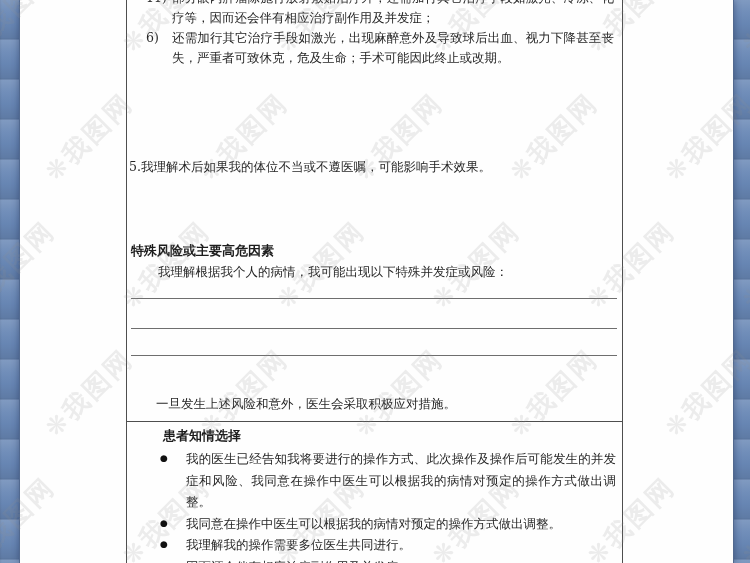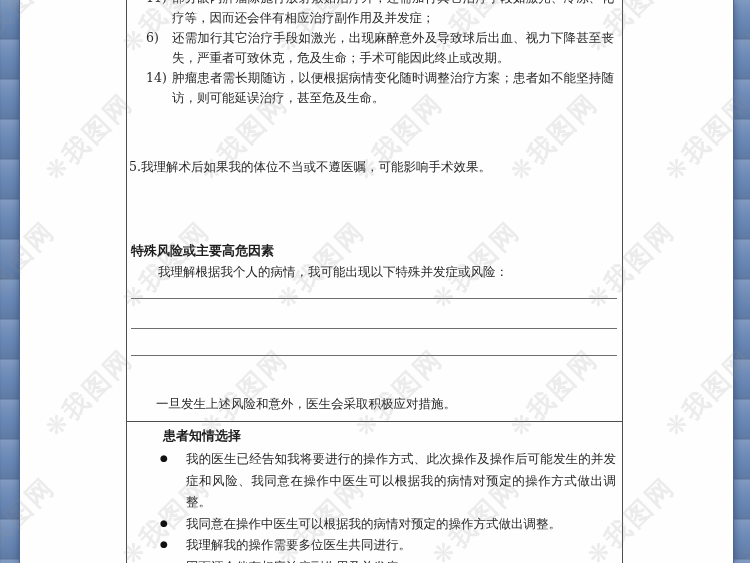--- a/index.html
+++ b/index.html
@@ -85,24 +85,20 @@
 
   <div class="txt risk-list">
     <div class="risk-item">
       <span class="num">11)</span>
       <span class="itx">部分眼内肿瘤除施行放射敷贴治疗外，还需加行其它治疗手段如激光、冷冻、化疗等，因而还会伴有相应治疗副作用及并发症；</span>
     </div>
     <div class="risk-item">
       <span class="num">6)</span>
       <span class="itx">还需加行其它治疗手段如激光，出现麻醉意外及导致球后出血、视力下降甚至丧失，严重者可致休克，危及生命；手术可能因此终止或改期。</span>
     </div>
-    <div class="risk-item">
-      <span class="num">14)</span>
-      <span class="itx">肿瘤患者需长期随访，以便根据病情变化随时调整治疗方案；患者如不能坚持随访，则可能延误治疗，甚至危及生命。</span>
-    </div>
   </div>
 
   <div class="txt paras">
     <div class="p5">5.我理解术后如果我的体位不当或不遵医嘱，可能影响手术效果。</div>
   </div>
 
   <div class="txt h-bold special-heading">特殊风险或主要高危因素</div>
   <div class="txt special-intro">我理解根据我个人的病情，我可能出现以下特殊并发症或风险：</div>
 
   <div class="blank-line bl1"></div>

